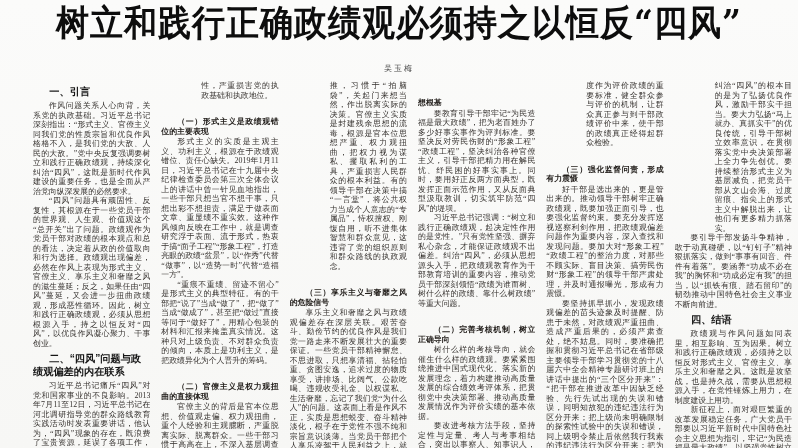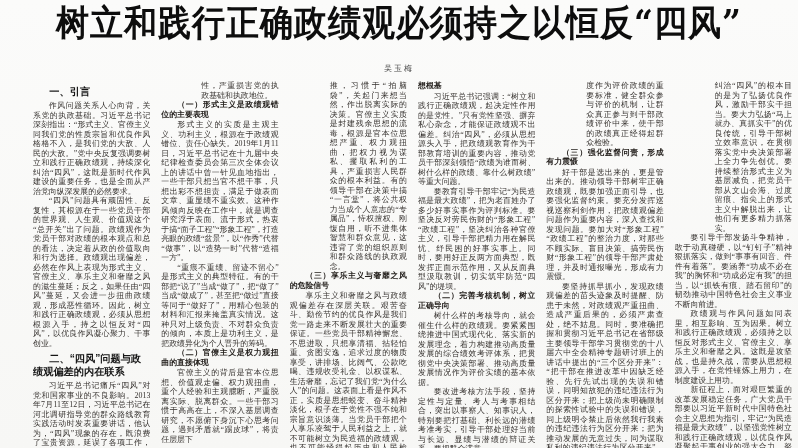--- a/index.html
+++ b/index.html
@@ -56,21 +56,21 @@
     font-size:10.2px;
     line-height:13px;
     color:#151515;
     margin:4px 0 3px 0;
     text-indent:1.6em;
     text-align:left;
   }
   .col .h3{
     font-weight:700;
     color:#24201d;
-    margin:0 0 1px 0;
+    margin:17px 0 1px 0;
     text-indent:2em;
   }
   .col .h3.cont{text-indent:0;}
   .col .aff{
     font-family:"Liberation Sans",sans-serif;
     font-weight:700;color:#1a1a1a;text-indent:2em;margin-top:2px;
   }
 </style>
 </head>
 <body>
@@ -99,33 +99,34 @@
       </div>
       <div class="col">
         <p class="cont">推，习惯于“拍脑袋”，关起门来想当然，作出脱离实际的决策。官僚主义实质是封建残余思想的流毒，根源是官本位思想严重、权力观扭曲，把权力视为谋私、攫取私利的工具，严重损害人民群众的根本利益。有的领导干部在决策中搞“一言堂”，将公共权力当成个人意志的“专属品”，恃权擅权、刚愎自用，听不进集体智慧和群众意见，这违背了党的组织原则和群众路线的执政观念。</p>
         <div class="h3">（三）享乐主义与奢靡之风的危险信号</div>
         <p>享乐主义和奢靡之风与政绩观偏差存在深层关联。艰苦奋斗、勤俭节约的优良作风是我们党一路走来不断发展壮大的重要保证。一些党员干部精神懈怠、不思进取，只想享清福、拈轻怕重、贪图安逸，追求过度的物质享受，讲排场、比阔气、公款吃喝、违规收受礼金、以权谋私、生活奢靡，忘记了我们党“为什么人”的问题。这表面上看是作风不正，实质是思想蜕变、奋斗精神淡化，根子在于党性不强不纯和宗旨意识淡薄。当党员干部把个人享乐凌驾于人民利益之上，就不可能树立为民造福的政绩观，也不可能经得起历史和人民检验。</p>
         <div class="h2">三、以正确政绩观纠治“四风”的实践路径</div>
         <div class="h3">（一）切实筑牢防范，筑牢思</div>
       </div>
       <div class="col">
         <div class="h3 cont">想根基</div>
+        <p>要教育引导干部牢记“为民造福是最大政绩”，把为老百姓办了多少好事实事作为评判标准。要坚决反对劳民伤财的“形象工程”“政绩工程”，坚决纠治各种官僚主义，引导干部把精力用在解民忧、纾民困的好事实事上。同时，要用好正反两方面典型，既发挥正面示范作用，又从反面典型汲取教训，切实筑牢防范“四风”的堤坝。</p>
         <p>习近平总书记强调：“树立和践行正确政绩观，起决定性作用的是党性。”只有党性坚强、摒弃私心杂念，才能保证政绩观不出偏差。纠治“四风”，必须从思想源头入手，把政绩观教育作为干部教育培训的重要内容，推动党员干部深刻领悟“政绩为谁而树、树什么样的政绩、靠什么树政绩”等重大问题。</p>
-        <p>要教育引导干部牢记“为民造福是最大政绩”，把为老百姓办了多少好事实事作为评判标准。要坚决反对劳民伤财的“形象工程”“政绩工程”，坚决纠治各种官僚主义，引导干部把精力用在解民忧、纾民困的好事实事上。同时，要用好正反两方面典型，既发挥正面示范作用，又从反面典型汲取教训，切实筑牢防范“四风”的堤坝。</p>
         <div class="h3">（二）完善考核机制，树立正确导向</div>
         <p>树什么样的考核导向，就会催生什么样的政绩观。要紧紧围绕推进中国式现代化、落实新的发展理念，着力构建推动高质量发展的综合绩效考评体系，把贯彻党中央决策部署、推动高质量发展情况作为评价实绩的基本依据。</p>
         <p>要改进考核方法手段，坚持定性与定量、考人与考事相结合，突出以事察人、知事识人，特别要把打基础、利长远的潜绩考准考实，引导干部处理好当前与长远、显绩与潜绩的辩证关系。要把群众满意</p>
       </div>
       <div class="col">
         <p class="cont">度作为评价政绩的重要标准，健全群众参与评价的机制，让群众真正参与到干部政绩评价中来，使干部的政绩真正经得起群众检验。</p>
         <div class="h3">（三）强化监督问责，形成有力震慑</div>
         <p>好干部是选出来的，更是管出来的。推动领导干部树牢正确政绩观，既要加强正面引导，也要强化监督约束。要充分发挥巡视巡察利剑作用，把政绩观偏差问题作为重要内容，深入查找和发现问题。要加大对“形象工程”“政绩工程”的整治力度，对那些不顾实际、盲目决策、搞劳民伤财“形象工程”的领导干部严肃处理，并及时通报曝光，形成有力震慑。</p>
         <p>要坚持抓早抓小，发现政绩观偏差的苗头迹象及时提醒、防患于未然，对政绩观严重扭曲、造成严重后果的，必须严肃查处，绝不姑息。同时，要准确把握和贯彻习近平总书记在省部级主要领导干部学习贯彻党的十八届六中全会精神专题研讨班上的讲话中提出的“三个区分开来”：“把干部在推进改革中因缺乏经验、先行先试出现的失误和错误，同明知故犯的违纪违法行为区分开来；把上级尚未明确限制的探索性试验中的失误和错误，同上级明令禁止后依然我行我素的违纪违法行为区分开来；把为推动发展的无意过失，同为谋取私利的违纪违法行为区分开来”，建立健全容错纠错机制，鼓励干部担当作为，为那些敢于负责、勇于担当的干部撑腰鼓劲。</p>
       </div>
       <div class="col">
         <p class="cont">纠治“四风”的根本目的是为了弘扬优良作风，激励干部实干担当。要大力弘扬“马上就办、真抓实干”的优良传统，引导干部树立效率意识，在贯彻落实党中央决策部署上全力争先创优。要持续整治形式主义为基层减负，把党员干部从文山会海、过度留痕、指尖上的形式主义中解脱出来，让他们有更多精力抓落实。</p>
         <p>要引导干部发扬斗争精神，敢于动真碰硬，以“钉钉子”精神狠抓落实，做到“事事有回音、件件有着落”。要涵养“功成不必在我”的胸怀和“功成必定有我”的担当，以“抓铁有痕、踏石留印”的韧劲推动中国特色社会主义事业不断向前进。</p>
+        <div class="h2">四、结语</div>
         <p>政绩观与作风问题如同表里，相互影响、互为因果。树立和践行正确政绩观，必须持之以恒反对形式主义、官僚主义、享乐主义和奢靡之风。这既是攻坚战，也是持久战，需要从思想根源入手，在党性锤炼上用力，在制度建设上用功。</p>
         <p>新征程上，面对艰巨繁重的改革发展稳定任务，广大党员干部要以习近平新时代中国特色社会主义思想为指引，牢记“为民造福是最大政绩”，以坚强党性树立和践行正确政绩观，以优良作风凝聚起干事创业的强大合力，努力创造经得起实践、人民、历史检验的实绩，为推进中国式现代化建设贡献力量。</p>
         <p class="aff">（作者单位：广东茂名幼儿师范专科学校马克思主义学院）</p>
       </div>
     </div>
 </div>
 
 </body></html>

